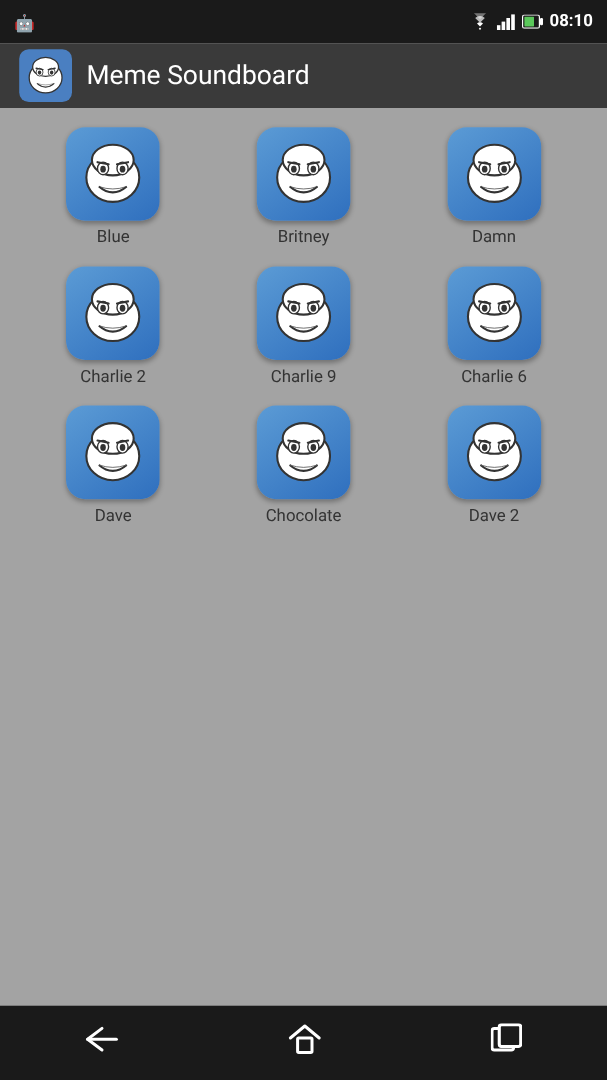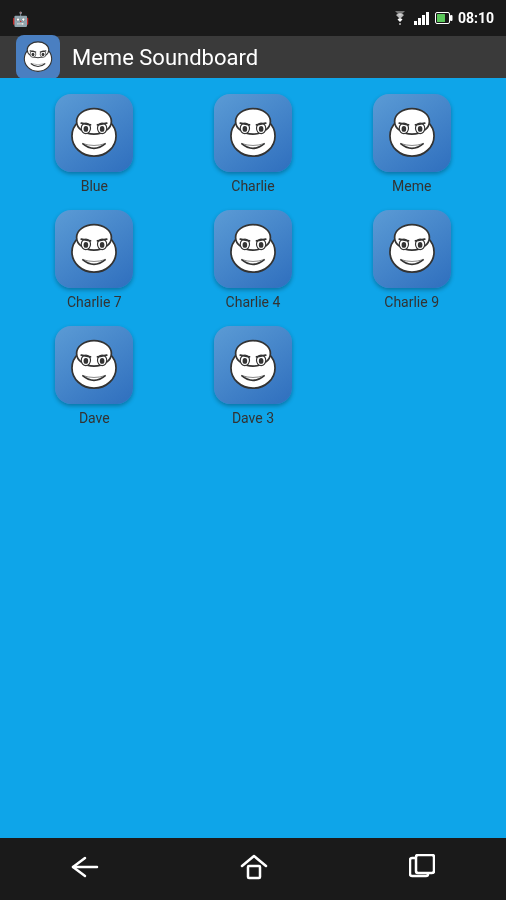--- a/index.html
+++ b/index.html
@@ -34,21 +34,21 @@
     }
     .status-time {
       color: white;
       font-size: 14px;
       font-weight: bold;
     }
 
     
     .app-bar {
       background: #3a3a3a;
-      height: 42px;
+      height: 54px;
       display: flex;
       align-items: center;
       padding: 0 16px;
       gap: 12px;
       flex-shrink: 0;
     }
     .app-icon {
       width: 44px;
       height: 44px;
       background: #4a7fc1;
@@ -61,21 +61,21 @@
     }
     .app-title {
       color: white;
       font-size: 22px;
       font-weight: 400;
     }
 
     
     .main-content {
       flex: 1;
-      background: #0ea5e9;
+      background: #a3a3a3;
       padding: 16px 20px;
       overflow-y: auto;
     }
 
     .grid {
       display: grid;
       grid-template-columns: repeat(3, 1fr);
       gap: 16px 10px;
     }
 
@@ -203,72 +203,55 @@
     <ellipse cx="36" cy="42" rx="8" ry="9" fill="white" stroke="#333" stroke-width="2"></ellipse>
     <ellipse cx="64" cy="42" rx="8" ry="9" fill="white" stroke="#333" stroke-width="2"></ellipse>
     <ellipse cx="36" cy="43" rx="4" ry="5" fill="#333"></ellipse>
     <ellipse cx="64" cy="43" rx="4" ry="5" fill="#333"></ellipse>
     <path d="M30 68 Q50 85 70 68" stroke="#333" stroke-width="3" fill="none"></path>
     <path d="M30 68 Q50 75 70 68" stroke="#333" stroke-width="1" fill="white"></path>
     <line x1="28" y1="33" x2="44" y2="36" stroke="#333" stroke-width="3" stroke-linecap="round"></line>
     <line x1="56" y1="36" x2="72" y2="33" stroke="#333" stroke-width="3" stroke-linecap="round"></line>
   </svg>
         </div>
-        <span class="item-label">Charlie</span>
-      </div>
-      <div class="grid-item">
-        <div class="meme-icon">
-          <svg width="58" height="58" viewBox="0 0 100 100">
-    <ellipse cx="50" cy="55" rx="38" ry="35" fill="white" stroke="#333" stroke-width="3"></ellipse>
-    <ellipse cx="50" cy="30" rx="30" ry="22" fill="white" stroke="#333" stroke-width="3"></ellipse>
-    <ellipse cx="36" cy="42" rx="8" ry="9" fill="white" stroke="#333" stroke-width="2"></ellipse>
-    <ellipse cx="64" cy="42" rx="8" ry="9" fill="white" stroke="#333" stroke-width="2"></ellipse>
-    <ellipse cx="36" cy="43" rx="4" ry="5" fill="#333"></ellipse>
-    <ellipse cx="64" cy="43" rx="4" ry="5" fill="#333"></ellipse>
-    <path d="M30 68 Q50 85 70 68" stroke="#333" stroke-width="3" fill="none"></path>
-    <path d="M30 68 Q50 75 70 68" stroke="#333" stroke-width="1" fill="white"></path>
-    <line x1="28" y1="33" x2="44" y2="36" stroke="#333" stroke-width="3" stroke-linecap="round"></line>
-    <line x1="56" y1="36" x2="72" y2="33" stroke="#333" stroke-width="3" stroke-linecap="round"></line>
-  </svg>
-        </div>
-        <span class="item-label">Meme</span>
-      </div>
-      <div class="grid-item">
-        <div class="meme-icon">
-          <svg width="58" height="58" viewBox="0 0 100 100">
-    <ellipse cx="50" cy="55" rx="38" ry="35" fill="white" stroke="#333" stroke-width="3"></ellipse>
-    <ellipse cx="50" cy="30" rx="30" ry="22" fill="white" stroke="#333" stroke-width="3"></ellipse>
-    <ellipse cx="36" cy="42" rx="8" ry="9" fill="white" stroke="#333" stroke-width="2"></ellipse>
-    <ellipse cx="64" cy="42" rx="8" ry="9" fill="white" stroke="#333" stroke-width="2"></ellipse>
-    <ellipse cx="36" cy="43" rx="4" ry="5" fill="#333"></ellipse>
-    <ellipse cx="64" cy="43" rx="4" ry="5" fill="#333"></ellipse>
-    <path d="M30 68 Q50 85 70 68" stroke="#333" stroke-width="3" fill="none"></path>
-    <path d="M30 68 Q50 75 70 68" stroke="#333" stroke-width="1" fill="white"></path>
-    <line x1="28" y1="33" x2="44" y2="36" stroke="#333" stroke-width="3" stroke-linecap="round"></line>
-    <line x1="56" y1="36" x2="72" y2="33" stroke="#333" stroke-width="3" stroke-linecap="round"></line>
-  </svg>
-        </div>
-        <span class="item-label">Charlie 7</span>
-      </div>
-      <div class="grid-item">
-        <div class="meme-icon">
-          <svg width="58" height="58" viewBox="0 0 100 100">
-    <ellipse cx="50" cy="55" rx="38" ry="35" fill="white" stroke="#333" stroke-width="3"></ellipse>
-    <ellipse cx="50" cy="30" rx="30" ry="22" fill="white" stroke="#333" stroke-width="3"></ellipse>
-    <ellipse cx="36" cy="42" rx="8" ry="9" fill="white" stroke="#333" stroke-width="2"></ellipse>
-    <ellipse cx="64" cy="42" rx="8" ry="9" fill="white" stroke="#333" stroke-width="2"></ellipse>
-    <ellipse cx="36" cy="43" rx="4" ry="5" fill="#333"></ellipse>
-    <ellipse cx="64" cy="43" rx="4" ry="5" fill="#333"></ellipse>
-    <path d="M30 68 Q50 85 70 68" stroke="#333" stroke-width="3" fill="none"></path>
-    <path d="M30 68 Q50 75 70 68" stroke="#333" stroke-width="1" fill="white"></path>
-    <line x1="28" y1="33" x2="44" y2="36" stroke="#333" stroke-width="3" stroke-linecap="round"></line>
-    <line x1="56" y1="36" x2="72" y2="33" stroke="#333" stroke-width="3" stroke-linecap="round"></line>
-  </svg>
-        </div>
-        <span class="item-label">Charlie 4</span>
+        <span class="item-label">Britney</span>
+      </div>
+      <div class="grid-item">
+        <div class="meme-icon">
+          <svg width="58" height="58" viewBox="0 0 100 100">
+    <ellipse cx="50" cy="55" rx="38" ry="35" fill="white" stroke="#333" stroke-width="3"></ellipse>
+    <ellipse cx="50" cy="30" rx="30" ry="22" fill="white" stroke="#333" stroke-width="3"></ellipse>
+    <ellipse cx="36" cy="42" rx="8" ry="9" fill="white" stroke="#333" stroke-width="2"></ellipse>
+    <ellipse cx="64" cy="42" rx="8" ry="9" fill="white" stroke="#333" stroke-width="2"></ellipse>
+    <ellipse cx="36" cy="43" rx="4" ry="5" fill="#333"></ellipse>
+    <ellipse cx="64" cy="43" rx="4" ry="5" fill="#333"></ellipse>
+    <path d="M30 68 Q50 85 70 68" stroke="#333" stroke-width="3" fill="none"></path>
+    <path d="M30 68 Q50 75 70 68" stroke="#333" stroke-width="1" fill="white"></path>
+    <line x1="28" y1="33" x2="44" y2="36" stroke="#333" stroke-width="3" stroke-linecap="round"></line>
+    <line x1="56" y1="36" x2="72" y2="33" stroke="#333" stroke-width="3" stroke-linecap="round"></line>
+  </svg>
+        </div>
+        <span class="item-label">Damn</span>
+      </div>
+      <div class="grid-item">
+        <div class="meme-icon">
+          <svg width="58" height="58" viewBox="0 0 100 100">
+    <ellipse cx="50" cy="55" rx="38" ry="35" fill="white" stroke="#333" stroke-width="3"></ellipse>
+    <ellipse cx="50" cy="30" rx="30" ry="22" fill="white" stroke="#333" stroke-width="3"></ellipse>
+    <ellipse cx="36" cy="42" rx="8" ry="9" fill="white" stroke="#333" stroke-width="2"></ellipse>
+    <ellipse cx="64" cy="42" rx="8" ry="9" fill="white" stroke="#333" stroke-width="2"></ellipse>
+    <ellipse cx="36" cy="43" rx="4" ry="5" fill="#333"></ellipse>
+    <ellipse cx="64" cy="43" rx="4" ry="5" fill="#333"></ellipse>
+    <path d="M30 68 Q50 85 70 68" stroke="#333" stroke-width="3" fill="none"></path>
+    <path d="M30 68 Q50 75 70 68" stroke="#333" stroke-width="1" fill="white"></path>
+    <line x1="28" y1="33" x2="44" y2="36" stroke="#333" stroke-width="3" stroke-linecap="round"></line>
+    <line x1="56" y1="36" x2="72" y2="33" stroke="#333" stroke-width="3" stroke-linecap="round"></line>
+  </svg>
+        </div>
+        <span class="item-label">Charlie 2</span>
       </div>
       <div class="grid-item">
         <div class="meme-icon">
           <svg width="58" height="58" viewBox="0 0 100 100">
     <ellipse cx="50" cy="55" rx="38" ry="35" fill="white" stroke="#333" stroke-width="3"></ellipse>
     <ellipse cx="50" cy="30" rx="30" ry="22" fill="white" stroke="#333" stroke-width="3"></ellipse>
     <ellipse cx="36" cy="42" rx="8" ry="9" fill="white" stroke="#333" stroke-width="2"></ellipse>
     <ellipse cx="64" cy="42" rx="8" ry="9" fill="white" stroke="#333" stroke-width="2"></ellipse>
     <ellipse cx="36" cy="43" rx="4" ry="5" fill="#333"></ellipse>
     <ellipse cx="64" cy="43" rx="4" ry="5" fill="#333"></ellipse>
@@ -288,38 +271,72 @@
     <ellipse cx="36" cy="42" rx="8" ry="9" fill="white" stroke="#333" stroke-width="2"></ellipse>
     <ellipse cx="64" cy="42" rx="8" ry="9" fill="white" stroke="#333" stroke-width="2"></ellipse>
     <ellipse cx="36" cy="43" rx="4" ry="5" fill="#333"></ellipse>
     <ellipse cx="64" cy="43" rx="4" ry="5" fill="#333"></ellipse>
     <path d="M30 68 Q50 85 70 68" stroke="#333" stroke-width="3" fill="none"></path>
     <path d="M30 68 Q50 75 70 68" stroke="#333" stroke-width="1" fill="white"></path>
     <line x1="28" y1="33" x2="44" y2="36" stroke="#333" stroke-width="3" stroke-linecap="round"></line>
     <line x1="56" y1="36" x2="72" y2="33" stroke="#333" stroke-width="3" stroke-linecap="round"></line>
   </svg>
         </div>
+        <span class="item-label">Charlie 6</span>
+      </div>
+      <div class="grid-item">
+        <div class="meme-icon">
+          <svg width="58" height="58" viewBox="0 0 100 100">
+    <ellipse cx="50" cy="55" rx="38" ry="35" fill="white" stroke="#333" stroke-width="3"></ellipse>
+    <ellipse cx="50" cy="30" rx="30" ry="22" fill="white" stroke="#333" stroke-width="3"></ellipse>
+    <ellipse cx="36" cy="42" rx="8" ry="9" fill="white" stroke="#333" stroke-width="2"></ellipse>
+    <ellipse cx="64" cy="42" rx="8" ry="9" fill="white" stroke="#333" stroke-width="2"></ellipse>
+    <ellipse cx="36" cy="43" rx="4" ry="5" fill="#333"></ellipse>
+    <ellipse cx="64" cy="43" rx="4" ry="5" fill="#333"></ellipse>
+    <path d="M30 68 Q50 85 70 68" stroke="#333" stroke-width="3" fill="none"></path>
+    <path d="M30 68 Q50 75 70 68" stroke="#333" stroke-width="1" fill="white"></path>
+    <line x1="28" y1="33" x2="44" y2="36" stroke="#333" stroke-width="3" stroke-linecap="round"></line>
+    <line x1="56" y1="36" x2="72" y2="33" stroke="#333" stroke-width="3" stroke-linecap="round"></line>
+  </svg>
+        </div>
         <span class="item-label">Dave</span>
       </div>
       <div class="grid-item">
         <div class="meme-icon">
           <svg width="58" height="58" viewBox="0 0 100 100">
     <ellipse cx="50" cy="55" rx="38" ry="35" fill="white" stroke="#333" stroke-width="3"></ellipse>
     <ellipse cx="50" cy="30" rx="30" ry="22" fill="white" stroke="#333" stroke-width="3"></ellipse>
     <ellipse cx="36" cy="42" rx="8" ry="9" fill="white" stroke="#333" stroke-width="2"></ellipse>
     <ellipse cx="64" cy="42" rx="8" ry="9" fill="white" stroke="#333" stroke-width="2"></ellipse>
     <ellipse cx="36" cy="43" rx="4" ry="5" fill="#333"></ellipse>
     <ellipse cx="64" cy="43" rx="4" ry="5" fill="#333"></ellipse>
     <path d="M30 68 Q50 85 70 68" stroke="#333" stroke-width="3" fill="none"></path>
     <path d="M30 68 Q50 75 70 68" stroke="#333" stroke-width="1" fill="white"></path>
     <line x1="28" y1="33" x2="44" y2="36" stroke="#333" stroke-width="3" stroke-linecap="round"></line>
     <line x1="56" y1="36" x2="72" y2="33" stroke="#333" stroke-width="3" stroke-linecap="round"></line>
   </svg>
         </div>
-        <span class="item-label">Dave 3</span>
+        <span class="item-label">Chocolate</span>
+      </div>
+      <div class="grid-item">
+        <div class="meme-icon">
+          <svg width="58" height="58" viewBox="0 0 100 100">
+    <ellipse cx="50" cy="55" rx="38" ry="35" fill="white" stroke="#333" stroke-width="3"></ellipse>
+    <ellipse cx="50" cy="30" rx="30" ry="22" fill="white" stroke="#333" stroke-width="3"></ellipse>
+    <ellipse cx="36" cy="42" rx="8" ry="9" fill="white" stroke="#333" stroke-width="2"></ellipse>
+    <ellipse cx="64" cy="42" rx="8" ry="9" fill="white" stroke="#333" stroke-width="2"></ellipse>
+    <ellipse cx="36" cy="43" rx="4" ry="5" fill="#333"></ellipse>
+    <ellipse cx="64" cy="43" rx="4" ry="5" fill="#333"></ellipse>
+    <path d="M30 68 Q50 85 70 68" stroke="#333" stroke-width="3" fill="none"></path>
+    <path d="M30 68 Q50 75 70 68" stroke="#333" stroke-width="1" fill="white"></path>
+    <line x1="28" y1="33" x2="44" y2="36" stroke="#333" stroke-width="3" stroke-linecap="round"></line>
+    <line x1="56" y1="36" x2="72" y2="33" stroke="#333" stroke-width="3" stroke-linecap="round"></line>
+  </svg>
+        </div>
+        <span class="item-label">Dave 2</span>
       </div>
     </div>
 </div>
 
 <div class="bottom-bar">
   <div class="nav-btn">
     <svg width="28" height="22" viewBox="0 0 28 22" fill="none">
       <path d="M14 2 L2 11 L14 20" stroke="white" stroke-width="2.5" stroke-linecap="round" stroke-linejoin="round" fill="none"></path>
       <line x1="2" y1="11" x2="26" y2="11" stroke="white" stroke-width="2.5" stroke-linecap="round"></line>
     </svg>

